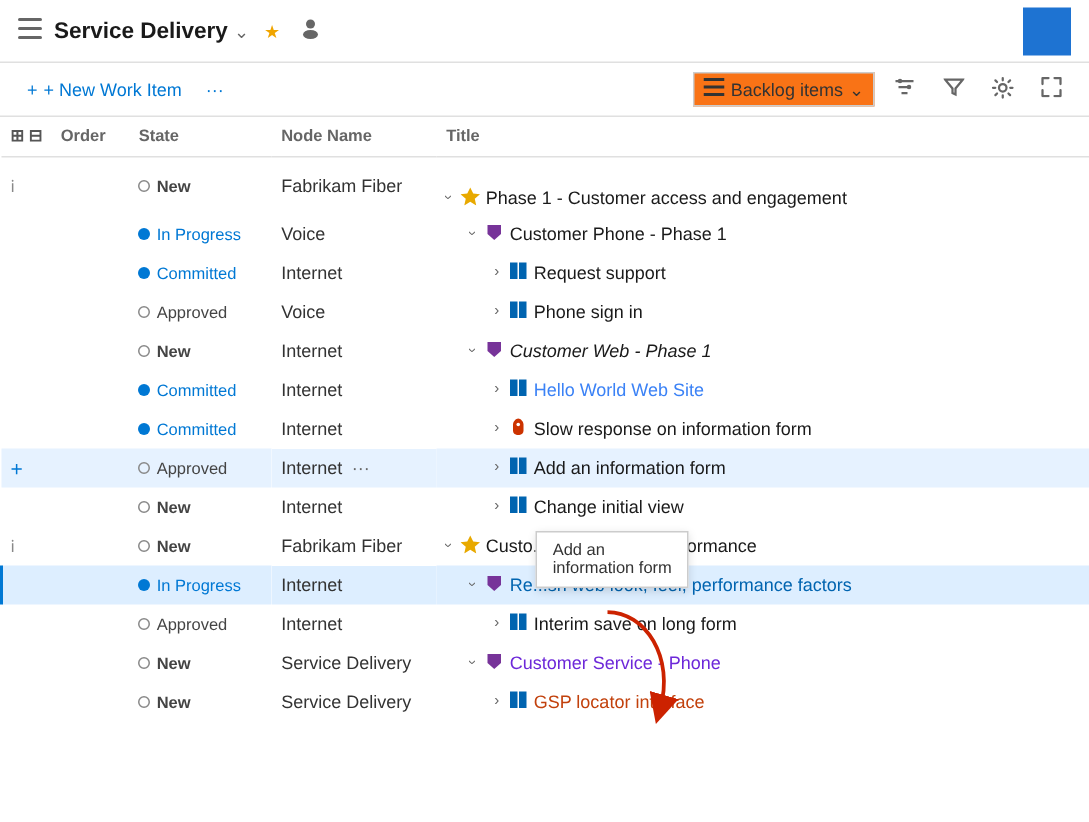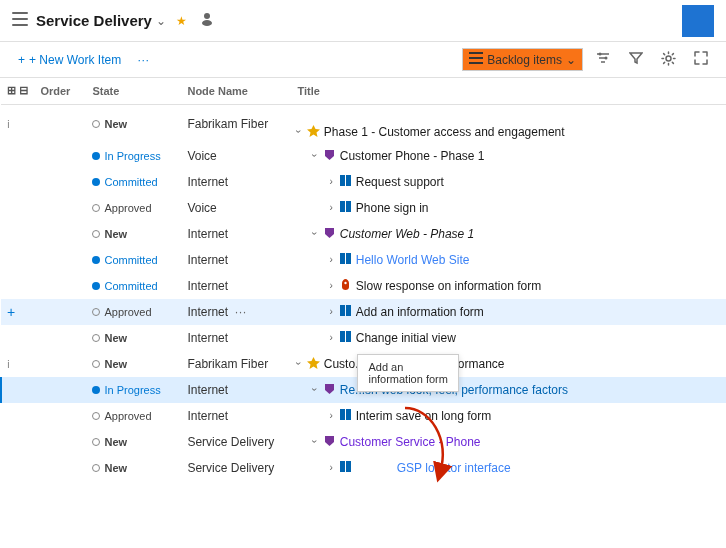--- a/index.html
+++ b/index.html
@@ -398,21 +398,21 @@
               <td class="col-order"></td>
               <td class="col-state"><span class="state-dot dot-new"></span><span class="state-label state-new">New</span></td>
               <td class="col-node" style="white-space: nowrap; overflow: hidden; text-overflow: ellipsis; max-width: 110px;">Service Delivery</td>
               <td class="col-title">
                 <div class="title-cell" style="padding-left:32px; position:relative;">
     <span class="chevron" style="color:#666;">›</span>
     <span><svg width="13" height="13" viewBox="0 0 13 13">
                       <rect x="1" y="1" width="5" height="11" fill="#0064b0"></rect>
                       <rect x="7" y="1" width="5" height="11" fill="#0064b0"></rect>
                     </svg></span>
-    <span style="cursor:pointer; color:#3b82f6;margin-left:41px;">GSP locator interface</span>
+    <span style="cursor:pointer; color:#c2410c;">GSP locator interface</span>
 
   </div>
               </td>
             </tr>
           </tbody>
       </table>
     </div>
 
     <svg class="arrow-overlay" style="left:0;top:0;width:726px;height:470px;" viewBox="0 0 726 470" fill="none" xmlns="http://www.w3.org/2000/svg">
       <path d="M 405 330 C 430 330 450 360 440 395" stroke="#cc2200" stroke-width="2.5" fill="none" marker-end="url(#arrowhead)"></path>

